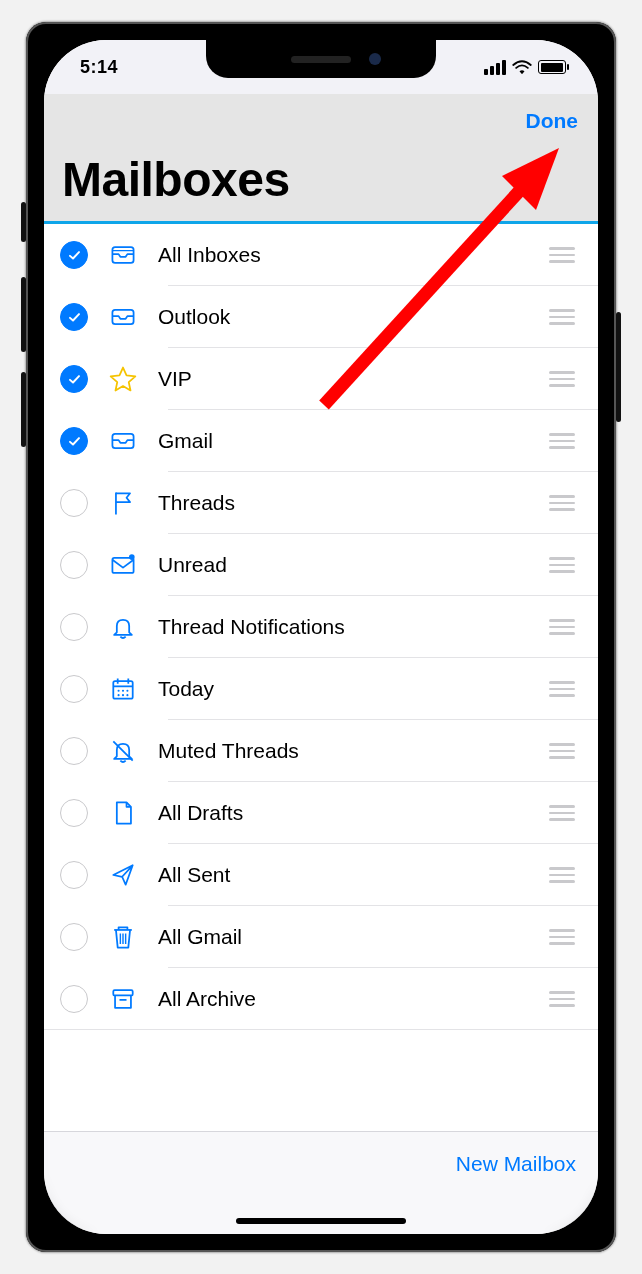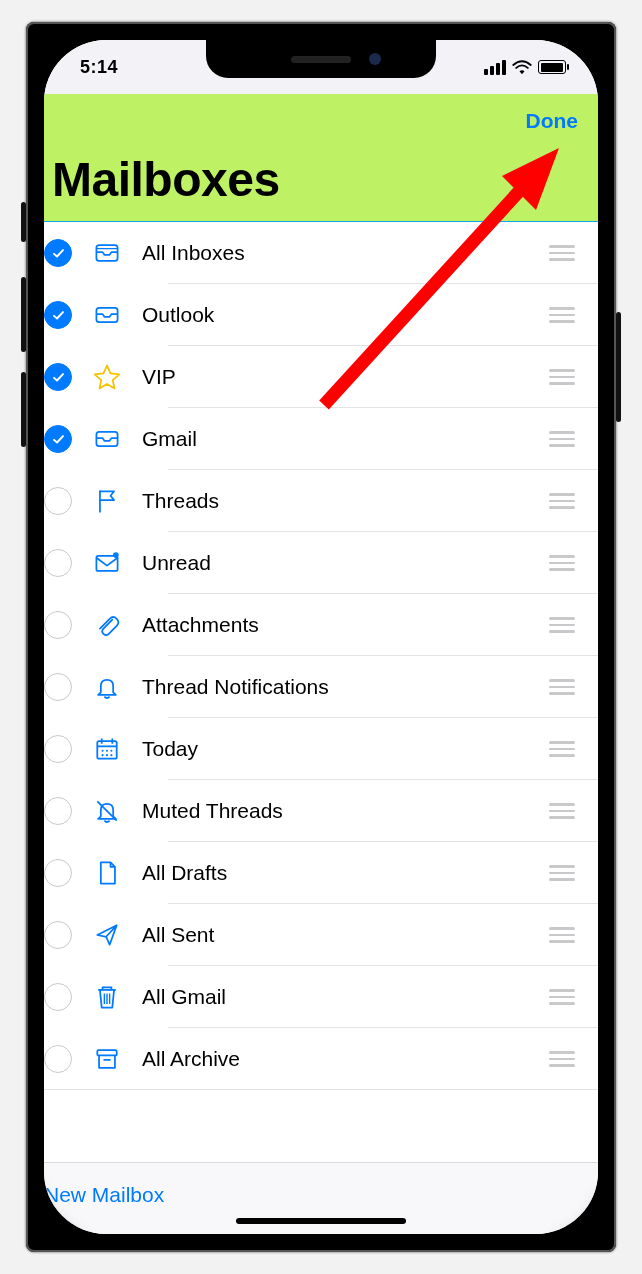--- a/index.html
+++ b/index.html
@@ -9,21 +9,21 @@
     width: 642px;
     height: 1274px;
     display: flex;
     align-items: center;
     justify-content: center;
   }
   .phone {
     width: 590px;
     height: 1230px;
     background: #000;
-    border-radius: 8px;
+    border-radius: 20px;
     padding: 18px;
     position: relative;
     box-shadow: inset 0 0 0 2px #555, 0 0 2px 1px rgba(0,0,0,.3);
   }
   
   .btn-l1,.btn-l2,.btn-l3,.btn-r {
     position: absolute;
     background: #111;
     border-radius: 4px;
   }
@@ -74,34 +74,35 @@
   .bars span { width:4px; background:#000; border-radius:1px; }
   .bars span:nth-child(1){height:6px} .bars span:nth-child(2){height:9px}
   .bars span:nth-child(3){height:12px} .bars span:nth-child(4){height:15px}
   .wifi { width:20px; height:15px; }
   .bat { width:28px; height:14px; border:1.5px solid #000; border-radius:3px; position:relative;}
   .bat::after{content:"";position:absolute;right:-4px;top:3px;width:2.5px;height:6px;background:#000;border-radius:1px;}
   .bat i{display:block;background:#000;margin:1.5px;height:9px;width:22px;border-radius:1px;}
 
   
   .nav {
-    background:#bef264;
-    padding: 10px 20px 14px 8px;
-    border-bottom:1px solid #0ea5e9;
+    background:#e5e5e5;
+    padding: 10px 20px 14px 18px;
+    border-bottom:3px solid #0ea5e9;
   }
   .nav-top { display:flex; justify-content:flex-end; height:34px; align-items:center;}
   .done { color:#007aff; font-size:21px; font-weight:600; cursor:pointer;}
   .title { font-size:48px; font-weight:800; letter-spacing:-0.5px; color:#000; margin-top:14px;}
 
   
   .list { background:#fff; }
   .row {
     display:flex;
     align-items:center;
     height:62px;
+    padding-left:16px;
     position:relative;
   }
   .row::after{
     content:"";
     position:absolute;
     left:124px; right:0; bottom:0;
     height:1px;
     background:#e3e3e6;
   }
   .row:last-child::after{ left:0; }
@@ -119,24 +120,25 @@
   .drag {
     width:28px; flex:none; margin-right:22px;
     display:flex; flex-direction:column; gap:4px; align-items:center;
   }
   .drag span{ width:26px; height:2.5px; background:#c9c9cc; border-radius:2px;}
 
   
   .bottom {
     position:absolute;
     bottom:0; left:0; right:0;
-    height:72px;
+    height:103px;
     background:#f8f8faEE;
     border-top:1px solid #d7d7dc;
     display:flex;
+    justify-content:flex-end;
     align-items:flex-start;
     padding:20px 22px 0 0;
     backdrop-filter: blur(6px);
     margin-top: 36px;
   }
   .newmb { color:#007aff; font-size:21px; }
 
   .home-ind {
     position:absolute;
     bottom:10px; left:50%; transform:translateX(-50%);
@@ -308,34 +310,20 @@
           <div class="drag">
             <span></span>
             <span></span>
             <span></span>
           </div>
         </div>
         <div class="row">
           <div class="check"></div>
           <div class="mbicon">
             <svg viewBox="0 0 34 34" width="30" height="30" style="color: rgb(0, 122, 255);">
-              <path d="M23 11 L13 21 Q10 24 13 27 Q16 30 19 27 L28 18 Q32 14 28 10 Q24 6 20 10 L9 21" fill="none" stroke="currentColor" stroke-width="2" stroke-linecap="round"></path>
-            </svg>
-          </div>
-          <div class="label">Attachments</div>
-          <div class="drag">
-            <span></span>
-            <span></span>
-            <span></span>
-          </div>
-        </div>
-        <div class="row">
-          <div class="check"></div>
-          <div class="mbicon">
-            <svg viewBox="0 0 34 34" width="30" height="30" style="color: rgb(0, 122, 255);">
               <g fill="none" stroke="currentColor" stroke-width="2" stroke-linejoin="round">
                 <path d="M10 23 V16 Q10 9 17 9 Q24 9 24 16 V23 L27 26 H7 Z"></path>
                 <path d="M14 28 Q17 31 20 28"></path>
               </g>
             </svg>
           </div>
           <div class="label">Thread Notifications</div>
           <div class="drag">
             <span></span>
             <span></span>

